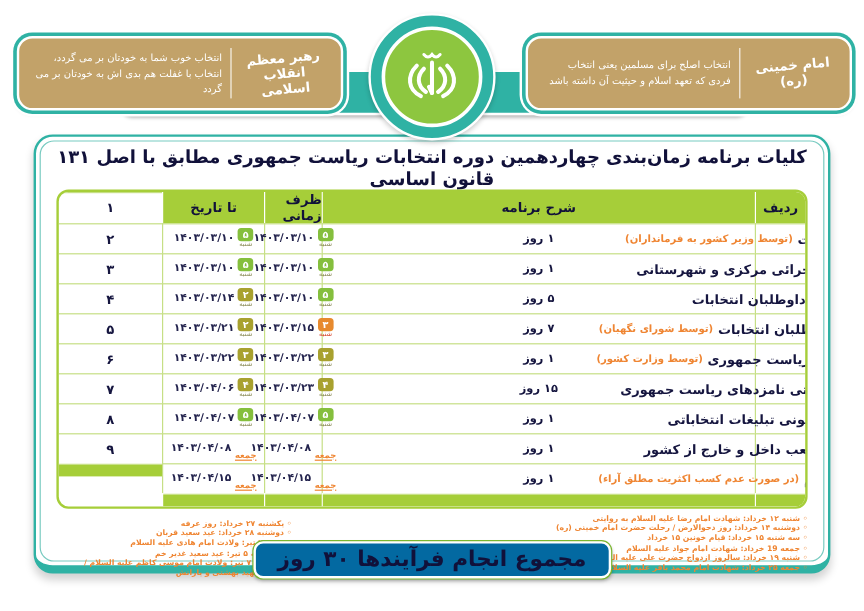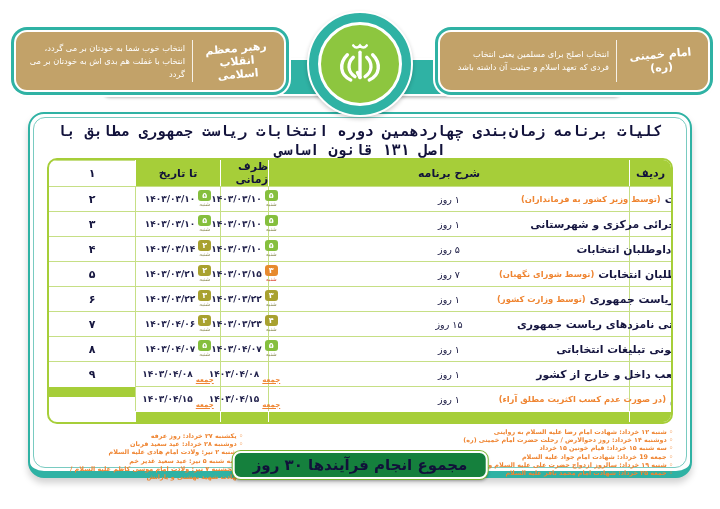--- a/index.html
+++ b/index.html
@@ -26,58 +26,58 @@
   .emblem-inner{width:84px;height:84px;border-radius:50%;background:#8dc63f;border:3px solid #fff;
                 display:flex;align-items:center;justify-content:center;box-sizing:border-box;}
 
   
   .card{position:absolute;left:28px;top:112px;width:664px;height:366px;background:#fff;
         border:2.5px solid #2fb2a4;border-bottom-width:7px;border-radius:16px;box-sizing:border-box;
         box-shadow:0 5px 7px rgba(0,0,0,.18);}
   .card::before{content:"";position:absolute;inset:3px;border:1.5px solid #79cbc1;border-radius:12px;
         pointer-events:none;}
   .title{margin:8px 10px 16px;text-align:center;font-size:15px;font-weight:bold;color:#11113a;
-         letter-spacing:-0.3px;font-family:Liberation Mono, monospace;}
+         letter-spacing:-0.3px;}
 
   
   .tbl{position:absolute;left:17px;right:17px;top:44px;display:grid;
        grid-template-columns:42px 1fr 48px 85px 86px;direction:rtl;
        border:2px solid #a6ce39;border-radius:10px;overflow:hidden;background:#fff;}
   .tbl>div{box-sizing:border-box;display:flex;align-items:center;justify-content:center;}
   .tbl> :nth-child(5n){border-left:none;}
   .th{background:#a6ce39;height:26px;font-size:11px;font-weight:bold;color:#11113a;
       border-left:1px solid #fff;}
   .td{height:25px;border-top:1px solid #c6df85;border-left:1px solid #c6df85;color:#15153f;}
   .td.no{font-weight:bold;font-size:11px;}
   .td.desc{font-weight:bold;font-size:10.8px;gap:4px;padding:0 6px;white-space:nowrap;}
   .td.desc .note{color:#ef8532;font-size:8.4px;font-weight:bold;}
-  .td.dur{font-size:9.5px;font-weight:normal;}
+  .td.dur{font-size:9.5px;font-weight:bold;}
   .td.date{gap:3px;}
   .daybadge{display:flex;flex-direction:column;align-items:center;line-height:1;}
   .daybadge .num{width:13px;height:11px;border-radius:3px;color:#fff;font-size:8px;font-weight:bold;
                  display:flex;align-items:center;justify-content:center;font-style:normal;}
   .daybadge .lbl{font-style:normal;font-size:5.5px;color:#8a8a55;margin-top:1px;}
   .daybadge[data-variant="green"]  .num{background:#85bf3d;}
   .daybadge[data-variant="olive"]  .num{background:#a8a12f;}
   .daybadge[data-variant="orange"] .num{background:#e78a2e;}
   .daybadge[data-variant="orange"] .lbl{color:#d8432b;}
   .daybadge[data-variant="friday"] .lbl{color:#ef8532;font-size:7px;font-weight:bold;
                  text-decoration:underline;margin-top:12px;}
   .dateval{font-size:9px;font-weight:bold;color:#23234d;direction:ltr;}
   .tf{height:11px;background:#a6ce39;border-left:1px solid #fff;border-top:1px solid #fff;}
 
   
   .notes{position:absolute;font-size:6.4px;line-height:8.2px;color:#ef8532;direction:rtl;
          text-align:right;font-weight:bold;}
   .notes .note-line::before{content:"◦ ";color:#ef8532;}
   .notes-right{right:17px;top:314px;width:258px;}
   .notes-left{left:17px;top:318px;width:196px;}
-  .total-pill{position:absolute;left:50%;transform:translateX(-50%);top:337px;background:#15803d;
+  .total-pill{position:absolute;left:50%;transform:translateX(-50%);top:337px;background:#0369a1;
         border:2px solid #fff;border-radius:8px;box-shadow:0 0 0 1px #7ab52f,0 2px 3px rgba(0,0,0,.3);
-        padding:3px 18px;font-size:15px;font-weight:bold;color:#11113a;white-space:nowrap;z-index:5;}
+        padding:3px 18px;font-size:18px;font-weight:bold;color:#11113a;white-space:nowrap;z-index:5;}
 </style>
 </head>
 <body>
 
 <div class="poster">
 
   <div class="band"></div>
 
   <div class="panel panel-right">
     <span class="author">امام خمینی (ره)</span>

